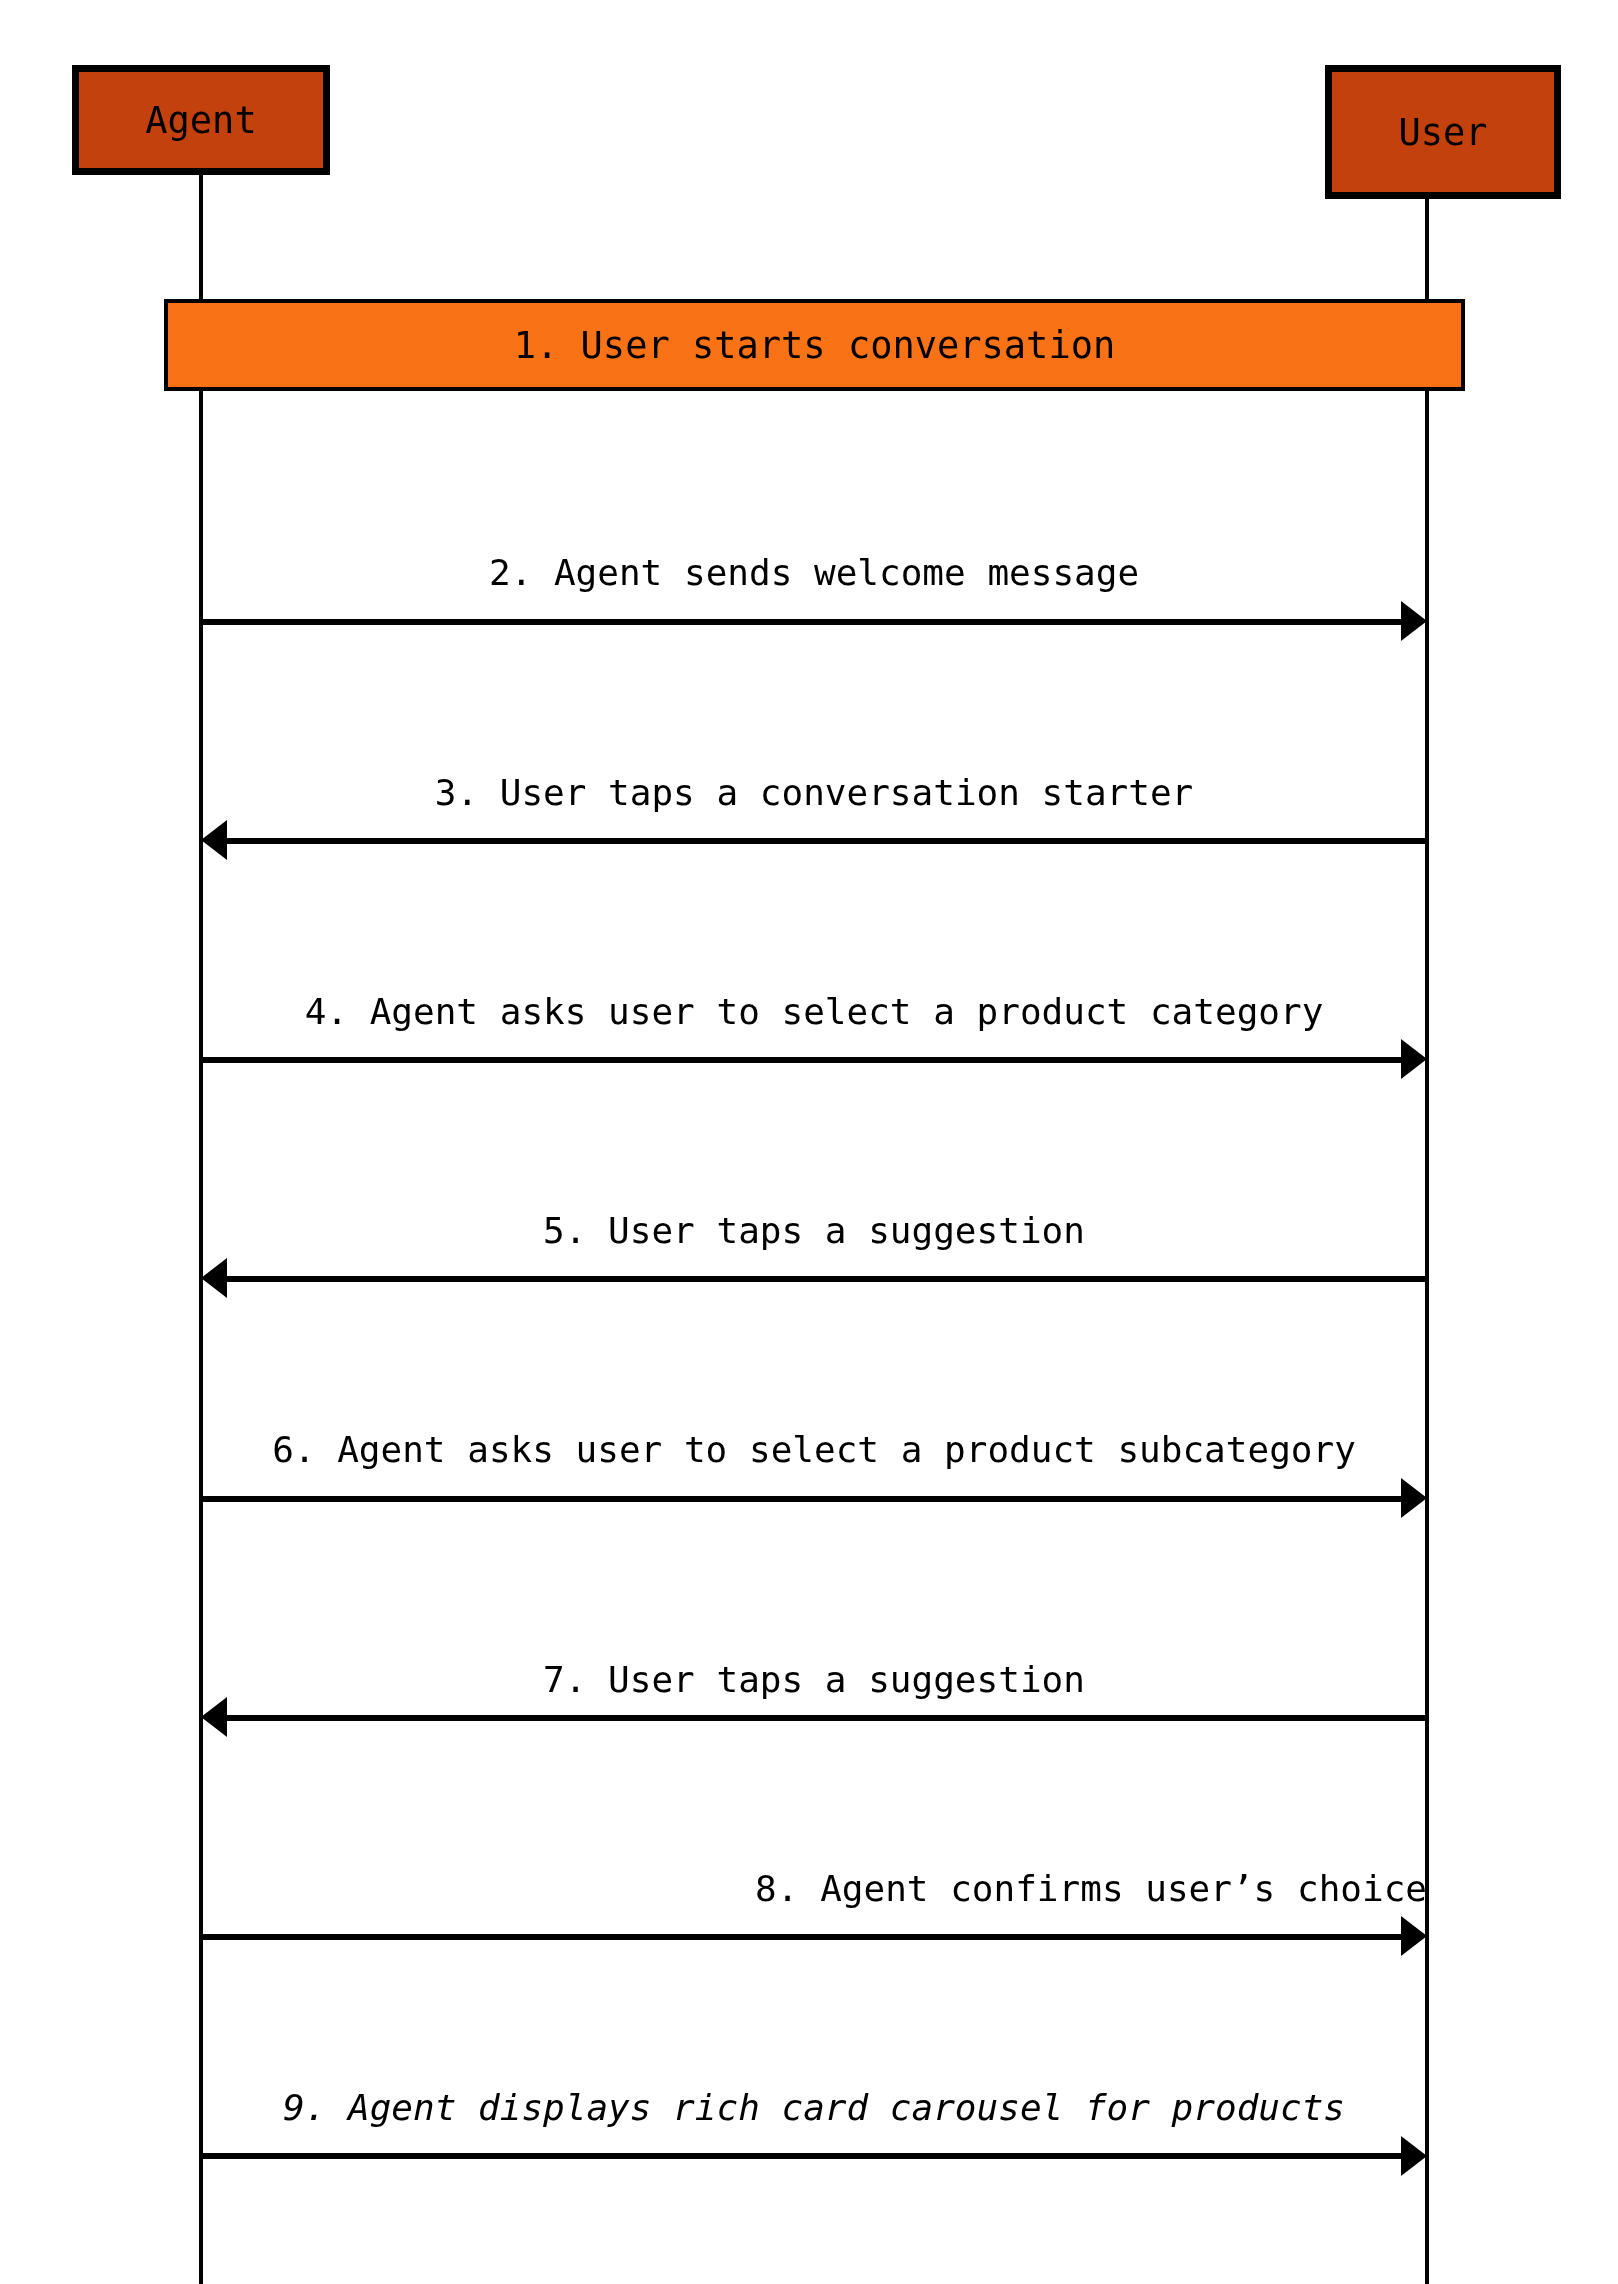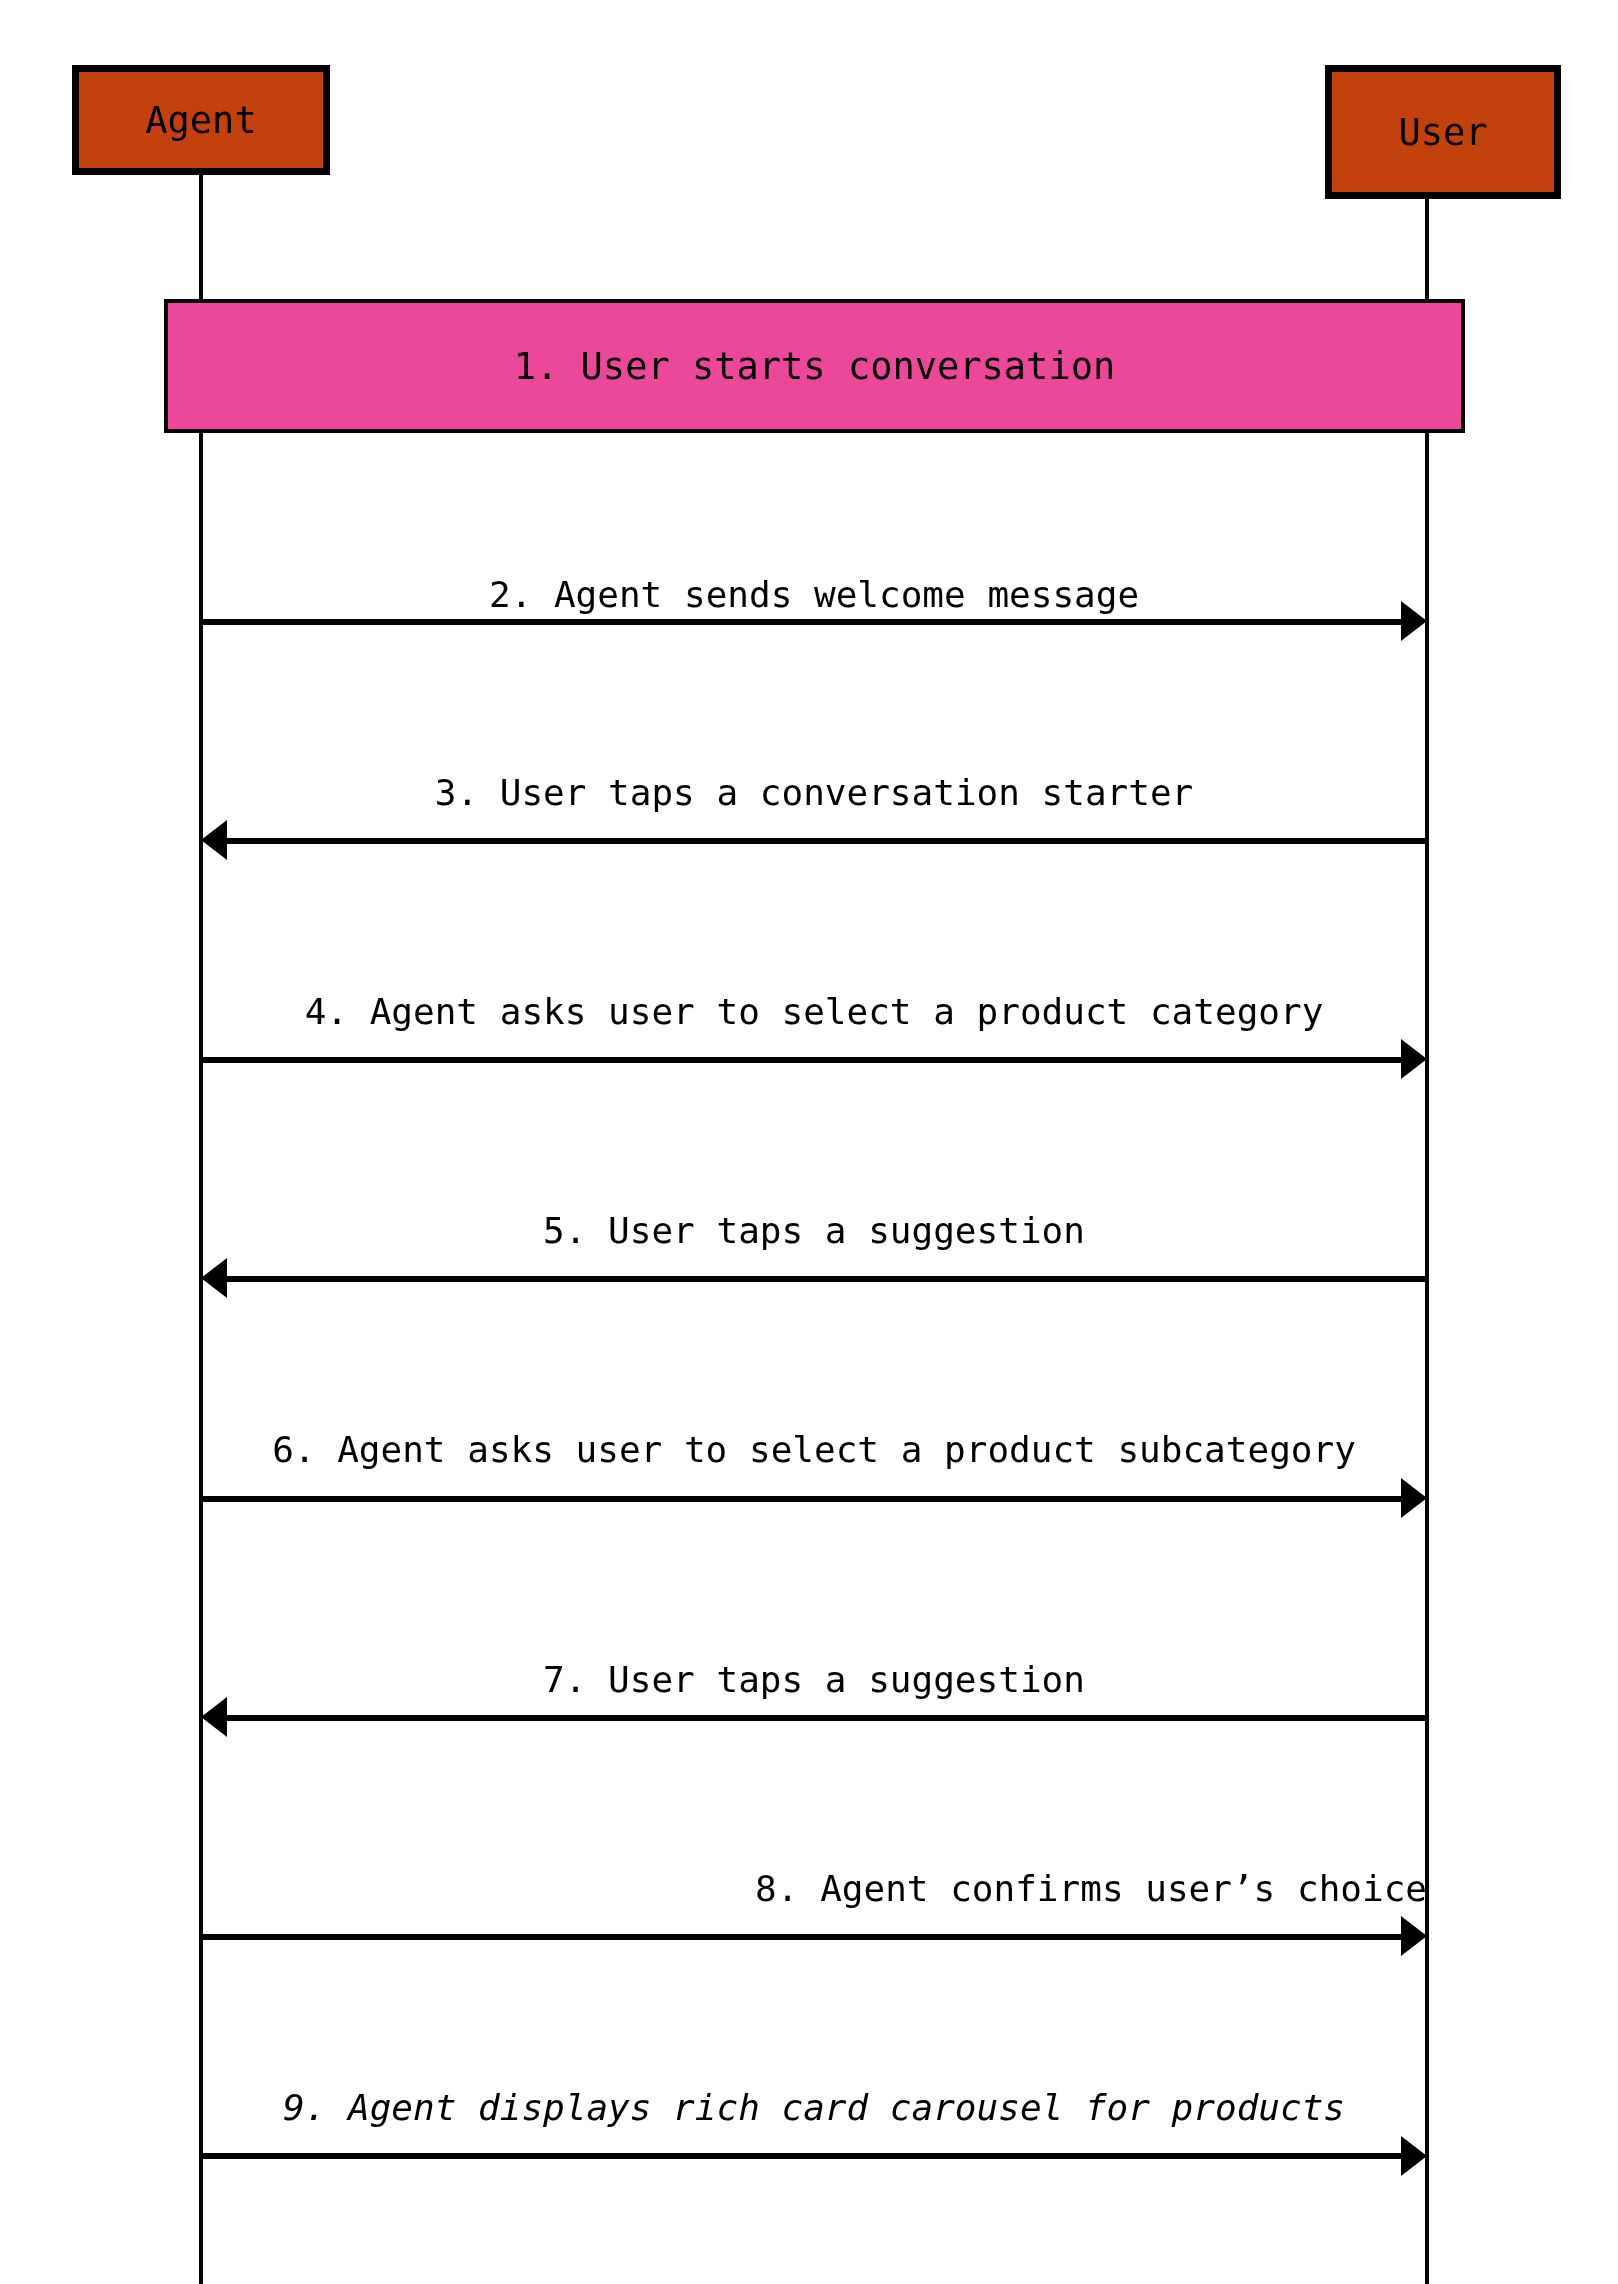--- a/index.html
+++ b/index.html
@@ -28,23 +28,23 @@
     background:#000;
     z-index:1;
   }
   .lifeline-agent{left:199px;}
   .lifeline-user{left:1425px;}
 
   .start-band{
     position:absolute;
     box-sizing:border-box;
     left:164px;top:299px;
-    width:1301px;height:134px;
+    width:1301px;height:92px;
     border:4.1px solid #000;
-    background:#ec4899;
+    background:#f97316;
     display:flex;align-items:center;justify-content:center;
     font-size:37px;
     z-index:2;
   }
 
   .msg-label{
     position:absolute;
     left:201px;
     width:1226px;
     text-align:center;
@@ -79,21 +79,21 @@
 </div>
 <div class="participant-box box-user-top">
   <span>User</span>
 </div>
 
 <div class="start-band">
   <span>1. User starts conversation</span>
 </div>
 
 <div id="messages">
-    <div class="msg-label" style="top: 569px;">
+    <div class="msg-label" style="top: 547px;">
       <div>2. Agent sends welcome message</div>
     </div>
     <div class="msg-line" style="top: 619px; left: 201px; width: 1208px;"></div>
     <div class="arrowhead right" style="top: 601px; left: 1401px;"></div>
     <div class="msg-label" style="top: 767px;">
       <div>3. User taps a conversation starter</div>
     </div>
     <div class="msg-line" style="top: 838px; left: 219px; width: 1208px;"></div>
     <div class="arrowhead left" style="top: 820px; left: 201px;"></div>
     <div class="msg-label" style="top: 986px;">

